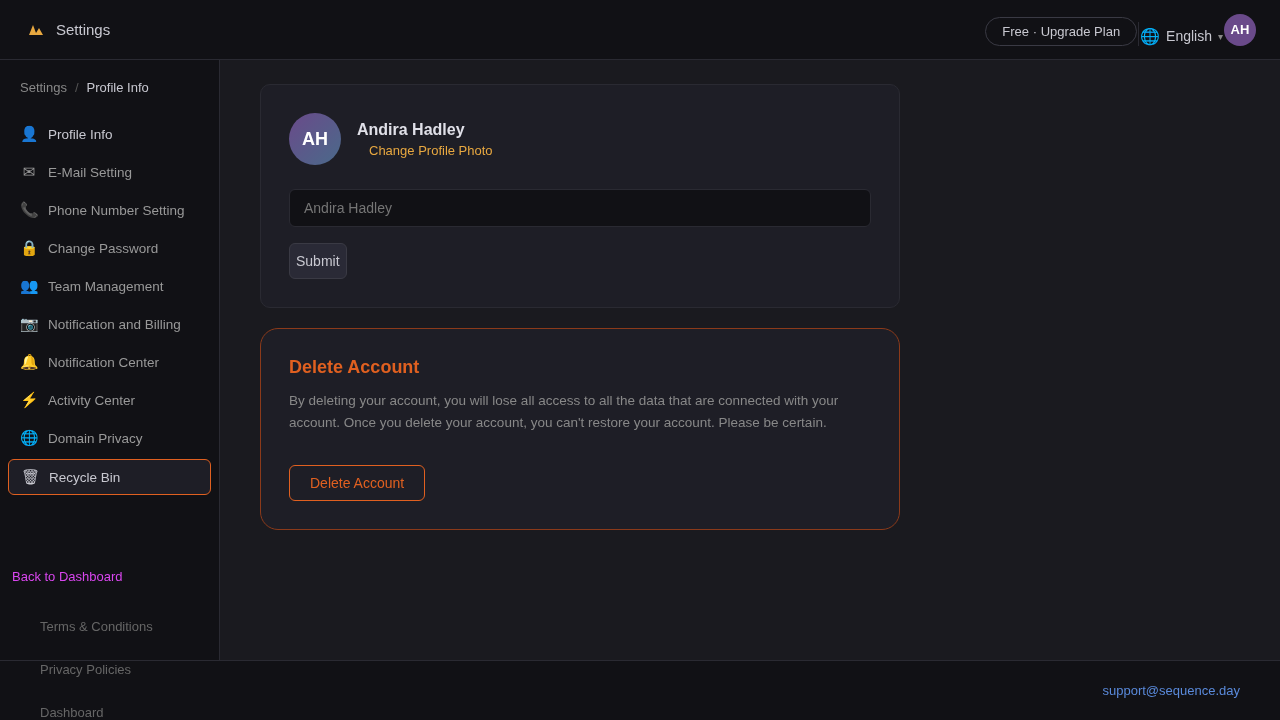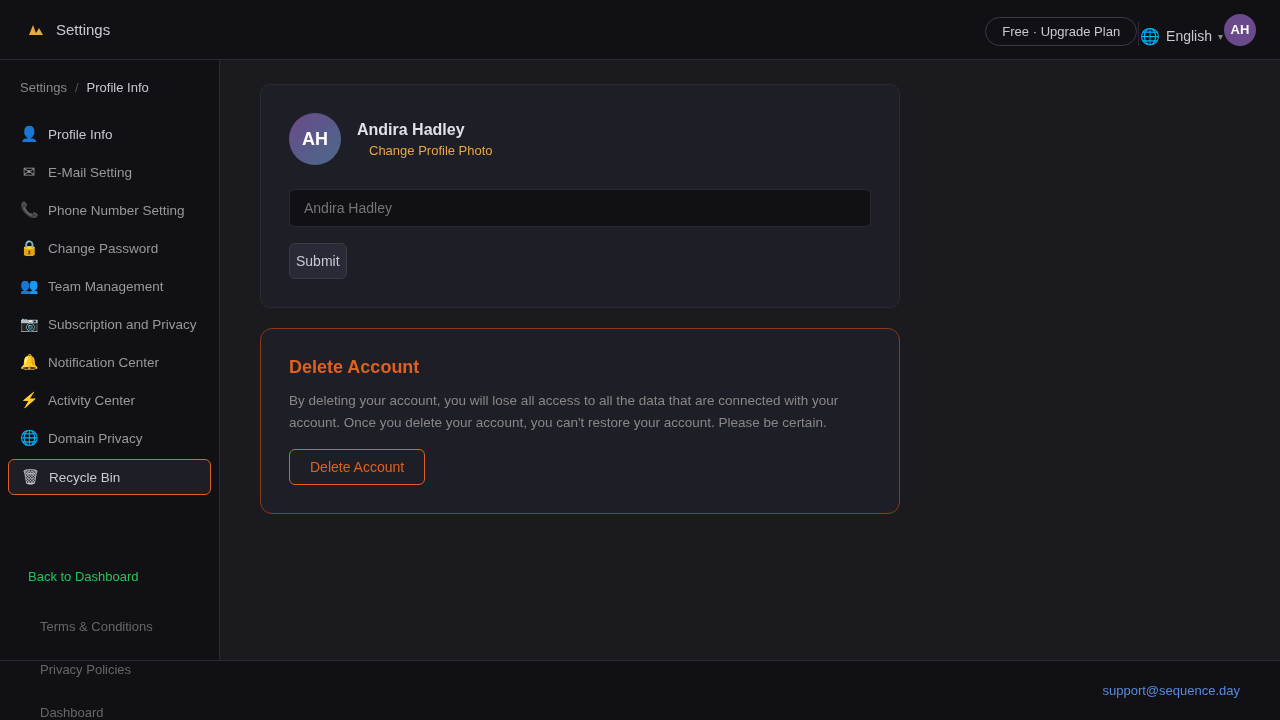--- a/index.html
+++ b/index.html
@@ -129,22 +129,22 @@
       color: #c8c8d0;
       border: 1px solid #e06020;
       border-radius: 6px;
       margin: 2px 8px;
       padding: 8px 12px;
     }
     .nav-icon { font-size: 15px; width: 18px; text-align: center; }
 
     .nav-section-gap { height: 60px; }
     .back-to-dashboard {
-      padding: 12px 28px;
-      color: #22c55e;
+      padding: 12px 12px;
+      color: #d946ef;
       font-size: 13px;
       cursor: pointer;
     }
 
     
     .content {
       flex: 1;
       padding: 24px 40px;
       background: #1a1a1f;
     }
@@ -205,35 +205,35 @@
       color: #c8c8d0;
       padding: 9px 6px;
       font-size: 14px;
       cursor: pointer;
     }
 
     
     .delete-card {
       background: #1e1e26;
       border: 1px solid #8b3a1a;
-      border-radius: 12px;
+      border-radius: 18px;
       padding: 28px;
       max-width: 640px;
     }
     .delete-title {
       color: #e06020;
       font-size: 18px;
       font-weight: 600;
       margin-bottom: 12px;
     }
     .delete-desc {
       color: #888;
       font-size: 13.5px;
       line-height: 1.6;
-      margin-bottom: 16px;
+      margin-bottom: 32px;
     }
     .delete-btn {
       background: transparent;
       border: 1px solid #e06020;
       border-radius: 6px;
       color: #e06020;
       padding: 9px 20px;
       font-size: 14px;
       cursor: pointer;
     }
@@ -314,21 +314,21 @@
     <div class="nav-item">
       <span class="nav-icon">🔒</span>
       <span>Change Password</span>
     </div>
     <div class="nav-item">
       <span class="nav-icon">👥</span>
       <span>Team Management</span>
     </div>
     <div class="nav-item">
       <span class="nav-icon">📷</span>
-      <span>Subscription and Privacy</span>
+      <span>Notification and Billing</span>
     </div>
     <div class="nav-item">
       <span class="nav-icon">🔔</span>
       <span>Notification Center</span>
     </div>
     <div class="nav-item">
       <span class="nav-icon">⚡</span>
       <span>Activity Center</span>
     </div>
     <div class="nav-item">

